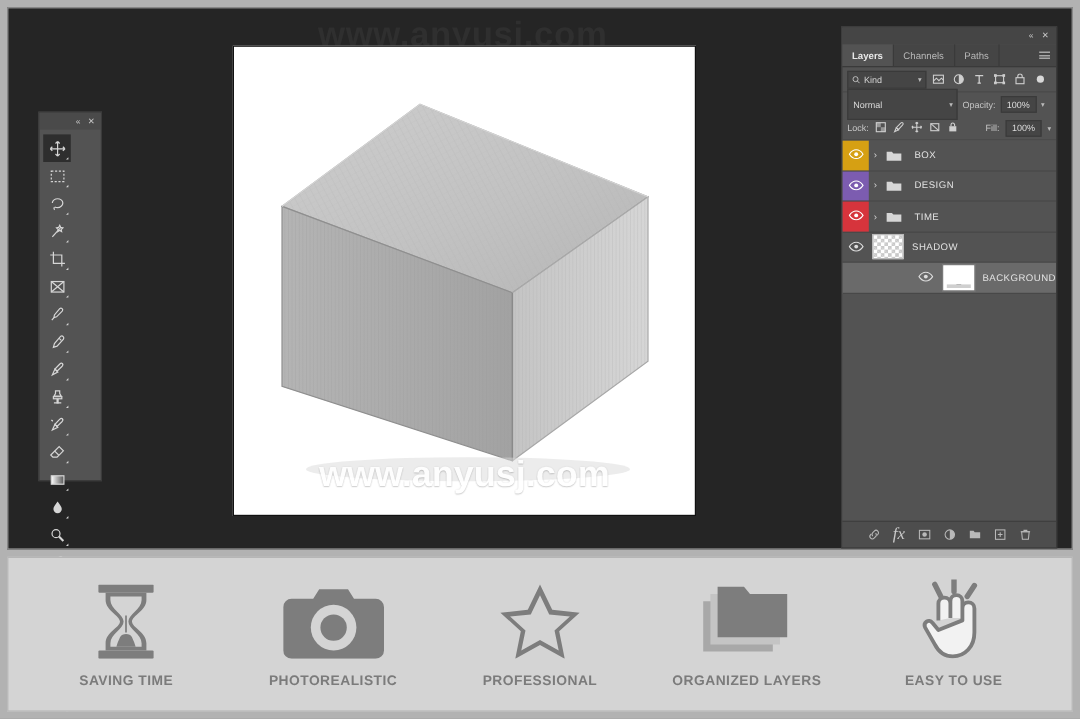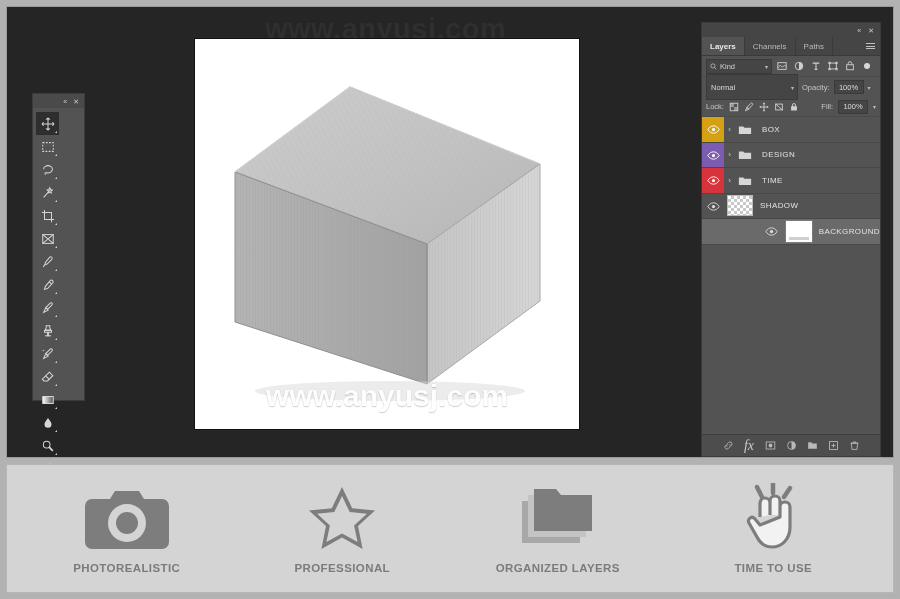--- a/index.html
+++ b/index.html
@@ -647,20 +647,33 @@
               <path d="M2 4h10"></path>
             </svg>
         </span>
       </div>
 
     </div>
   </div>
 
   <div class="features">
 
+    <div class="feature">
+      <div class="ficon">
+        <svg width="54" height="62" viewBox="0 0 54 62">
+          <rect x="4" y="0" width="46" height="7" rx="1"></rect>
+          <rect x="4" y="55" width="46" height="7" rx="1"></rect>
+          <path d="M10 7h34v6c0 9-12 13-12 18s12 9 12 18v6H10v-6c0-9 12-13 12-18S10 22 10 13z"></path>
+          <path d="M14 10h26v3c0 7.5-11 12-11 18s11 10.5 11 18v3H14v-3c0-7.5 11-12 11-18S14 20.5 14 13z" fill="#d4d4d4"></path>
+          <path d="M22 44c1.8-3.5 8.4-3.5 10 0 1.2 2.6 2.4 5.5 3 8H19c.6-2.5 1.8-5.4 3-8z" fill="#7d7d7d"></path>
+          <path d="M27 26v14" stroke="#7d7d7d" stroke-width="1.4" fill="none"></path>
+        </svg>
+      </div>
+      <div class="flabel">SAVING TIME</div>
+    </div>
 
 
     <div class="feature">
       <div class="ficon">
         <svg width="84" height="62" viewBox="0 0 84 62">
           <path d="M30 4h24l5 8h18a7 7 0 017 7v36a7 7 0 01-7 7H7a7 7 0 01-7-7V19a7 7 0 017-7h18z"></path>
           <circle cx="42" cy="36" r="19" fill="#d4d4d4"></circle>
           <circle cx="42" cy="36" r="11" fill="#7d7d7d"></circle>
         </svg>
       </div>
@@ -688,17 +701,17 @@
       <div class="flabel">ORGANIZED LAYERS</div>
     </div>
 
     <div class="feature">
       <div class="ficon">
         <svg width="66" height="66" viewBox="0 0 66 66">
           <path d="M22 14L17 4M33 10V0M44 14l6-9" stroke="#7d7d7d" stroke-width="4.5" fill="none" stroke-linecap="round"></path>
           <path d="M20 34V20a5 5 0 0110 0v12M30 32V18a5 5 0 0110 0v14M40 34V24a5 5 0 0110 0v20c0 12-8 20-18 20-7 0-12-4-15-10l-8-14c-2-4 3-8 6-4l5 6z" fill="#f2f2f2" stroke="#7d7d7d" stroke-width="3.2" stroke-linejoin="round"></path>
         </svg>
       </div>
-      <div class="flabel">TIME TO USE</div>
+      <div class="flabel">EASY TO USE</div>
     </div>
 
   </div>
 </div>
 
 </body></html>

